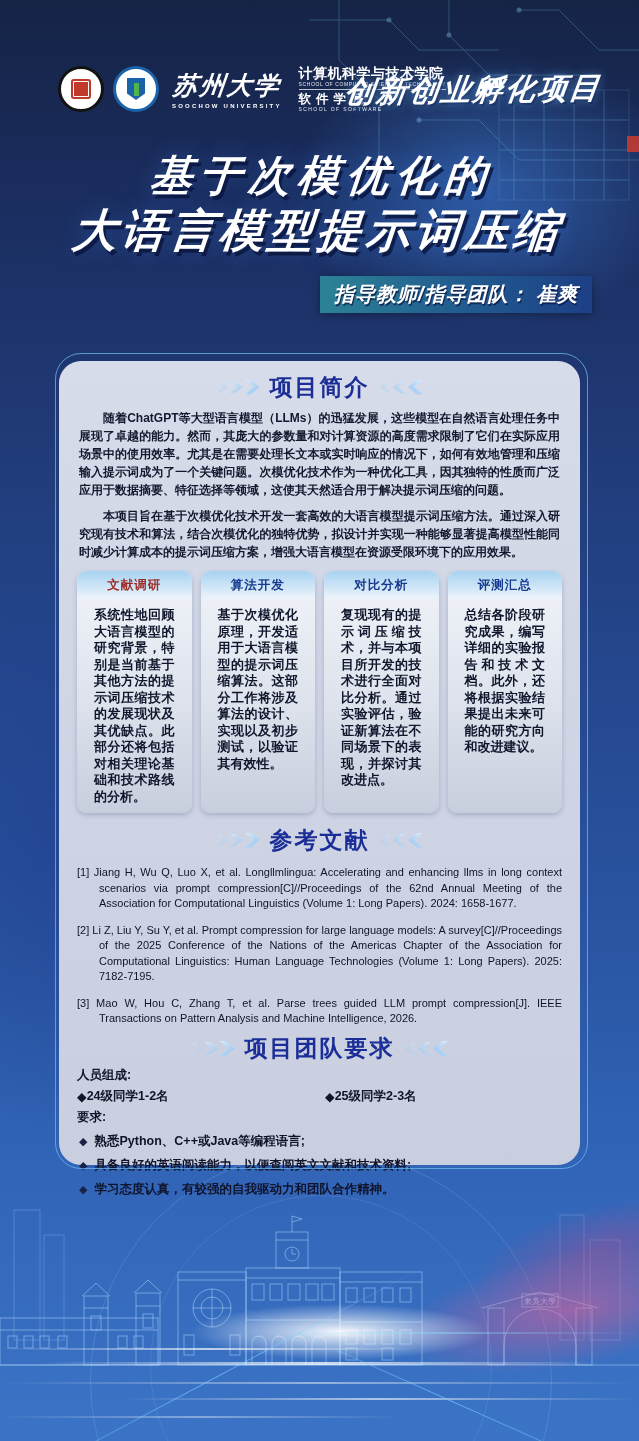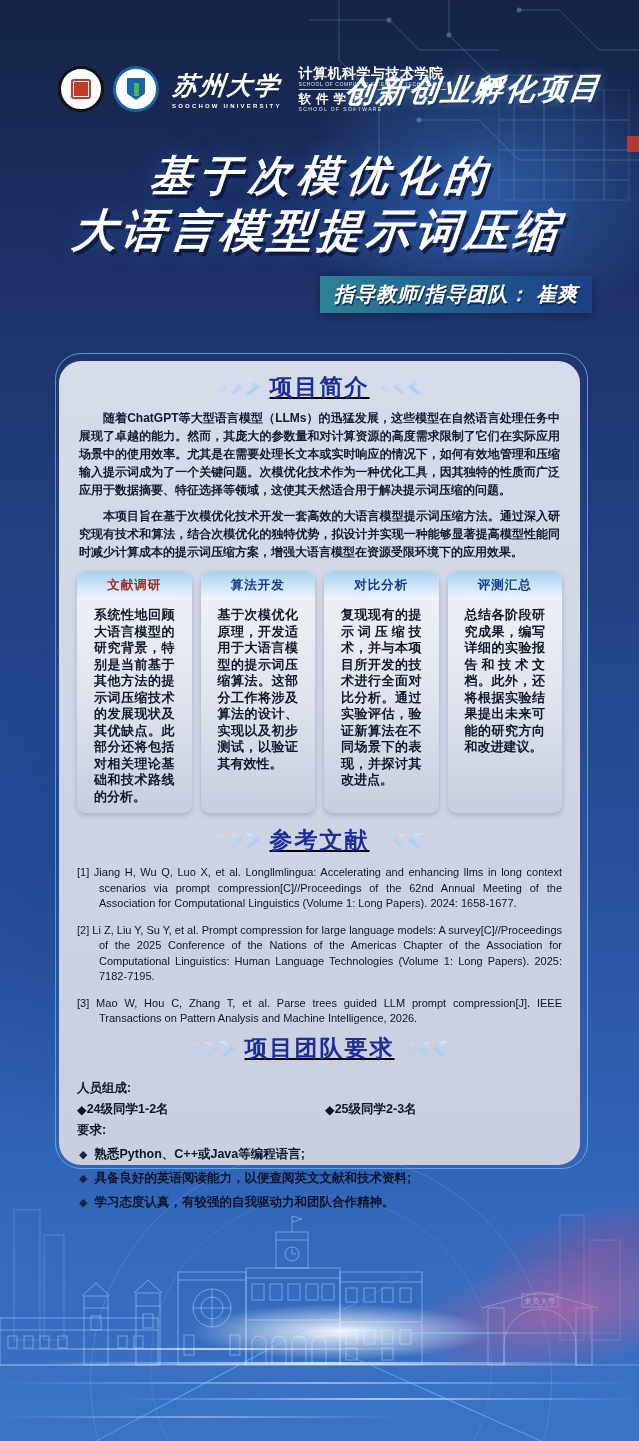--- a/index.html
+++ b/index.html
@@ -67,21 +67,21 @@
          box-shadow:0 2px 8px rgba(0,0,0,.35);}
   .badge span{color:#fff;font-size:20px;font-weight:900;font-style:italic;letter-spacing:1px;
               text-shadow:1px 2px 0 rgba(10,22,64,.7);}
 
   
   .card{top:361px;left:59px;width:521px;height:804px;border-radius:22px;
         background:linear-gradient(180deg,#d7dcea 0%,#cfd4e4 55%,#c9cfdf 100%);
         box-sizing:border-box;padding:12px 18px 0 18px;}
   .card::before{content:"";position:absolute;left:-4px;right:-8px;top:-8px;bottom:-4px;
         border:1.5px solid rgba(110,185,240,.75);border-radius:26px;pointer-events:none;}
-  .sec-h{display:flex;justify-content:center;align-items:center;gap:10px;height:28px;text-decoration:underline;}
+  .sec-h{display:flex;justify-content:center;align-items:center;gap:10px;height:28px;}
   .sec-h .t{color:#1b2d96;font-size:23px;font-weight:900;letter-spacing:2px;}
   .chevs{display:flex;gap:2px;align-items:center;}
   .chev{display:inline-block;background:linear-gradient(135deg,#d9ecfc,#8fc0ee);
         clip-path:polygon(0 0,40% 0,100% 50%,40% 100%,0 100%,60% 50%);}
   .c1{width:15px;height:15px;}
   .c2{width:13px;height:13px;opacity:.7;}
   .c3{width:11px;height:11px;opacity:.45;}
   .chevs.right{transform:scaleX(-1);}
   .intro p{margin:8px 2px 0 2px;font-size:12px;line-height:18px;font-weight:700;color:#14182e;
            text-align:justify;text-indent:2em;}
@@ -93,21 +93,21 @@
   .task-h{height:28px;display:flex;align-items:center;justify-content:center;
           font-size:12.5px;font-weight:900;letter-spacing:1px;color:#173a8e;
           background:linear-gradient(180deg,#a6d2f1 0%,#d8eaf8 70%,#eef4fa 100%);}
   .task:first-child .task-h{color:#9c2b26;}
   .task-b{padding:8px 17px;font-size:13px;line-height:16.5px;font-weight:700;color:#10162c;text-align:justify;}
   .h-refs{margin-top:13px;}
   .refs{margin-top:8px;}
   .ref{padding-left:22px;text-indent:-22px;font-size:11px;line-height:15.5px;font-weight:400;
        color:#10142a;margin-bottom:6px;text-align:justify;}
   .h-team{margin-top:8px;}
-  .team{margin-top:17px;font-size:12.5px;font-weight:700;color:#10142a;}
+  .team{margin-top:4px;font-size:12.5px;font-weight:700;color:#10142a;}
   .team .lbl{font-weight:900;margin:4px 0;}
   .row{display:flex;align-items:center;margin:4px 0;}
   .row .b{color:#1a2347;font-size:11px;margin:0 7px 0 2px;}
   .comp-row{display:flex;}
   .comp-row .item{display:flex;align-items:center;}
   .comp-row .item:first-child{width:248px;}
   .req .row{margin:7px 0;}
 
   
   .buildings{top:1180px;left:0;}

